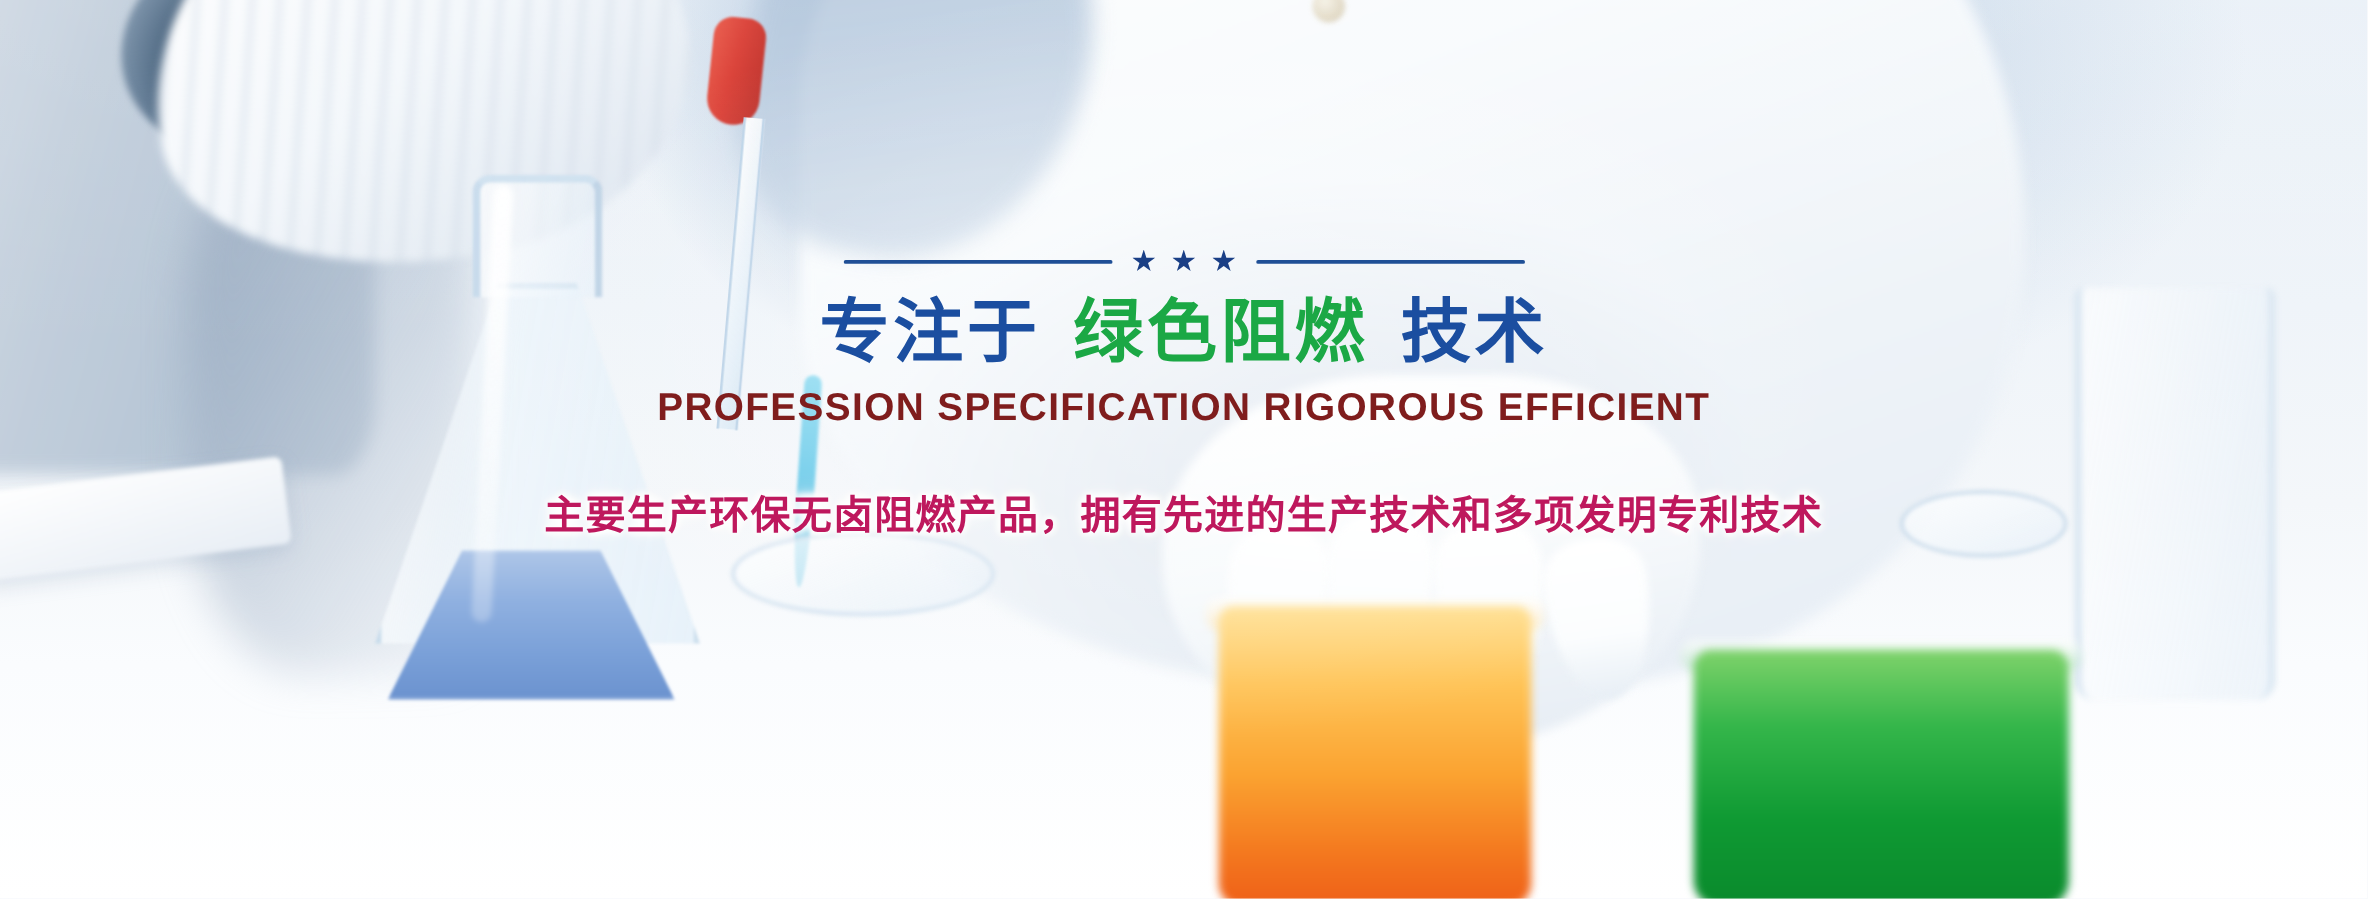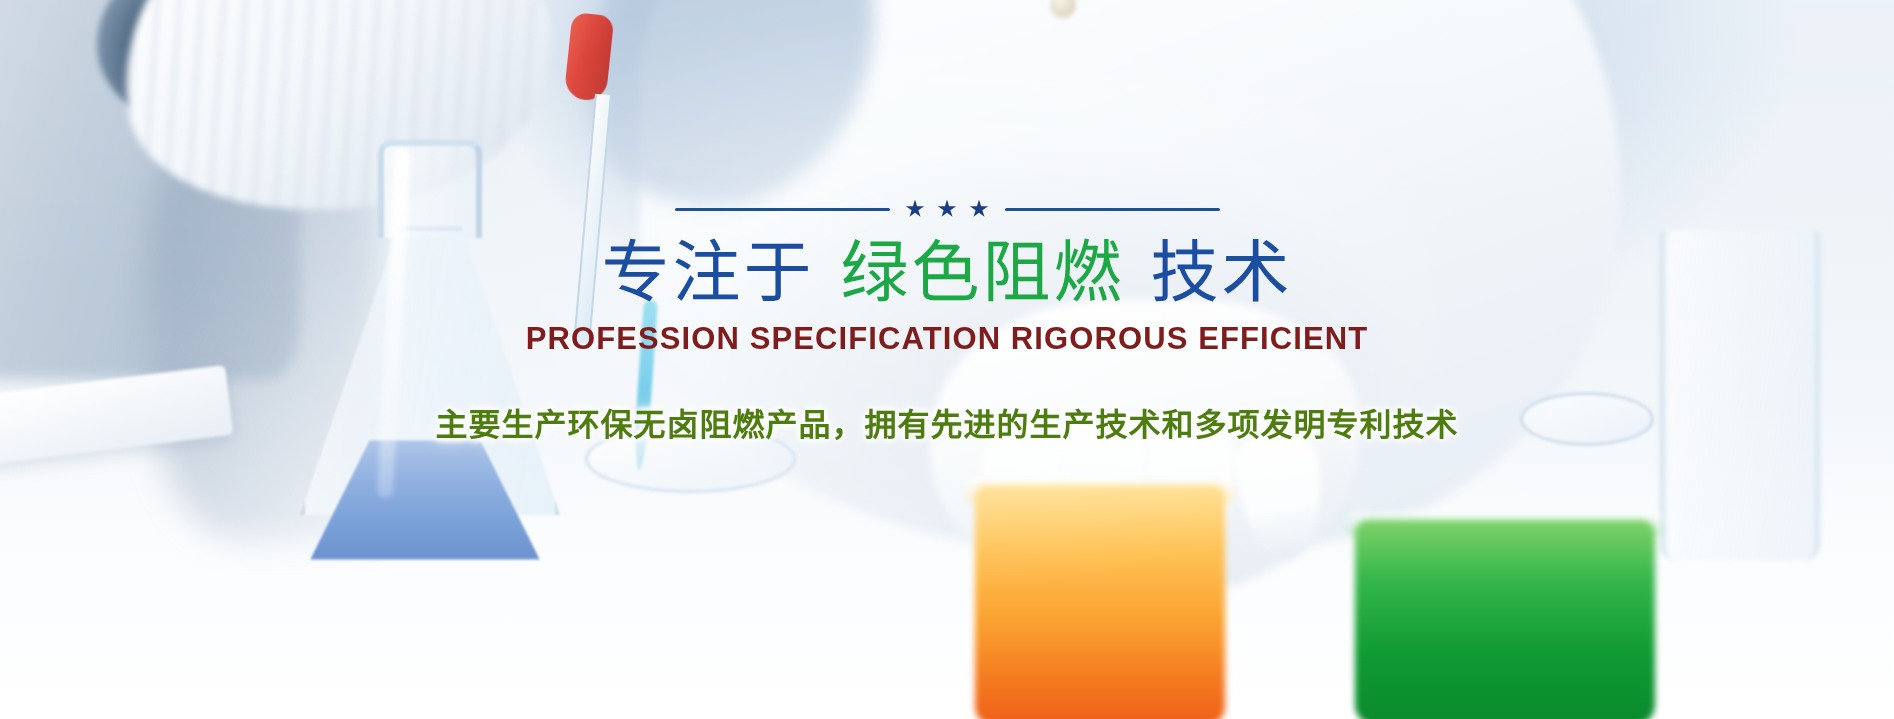--- a/index.html
+++ b/index.html
@@ -298,23 +298,23 @@
   }
   .stars { display: flex; gap: 13px; align-items: center; }
   .star {
     width: 19px; height: 19px;
     background: #1a3f86;
     clip-path: polygon(50% 0%, 61% 35%, 98% 35%, 68% 57%, 79% 91%, 50% 70%, 21% 91%, 32% 57%, 2% 35%, 39% 35%);
   }
 
   .headline {
     margin-top: 14px;
-    font-size: 68px;
+    font-size: 56px;
     line-height: 1.08;
-    font-weight: 400;
+    font-weight: 700;
     letter-spacing: 3px;
     white-space: nowrap;
   }
   .headline .seg-blue  { color: #1b4ea0; }
   .headline .seg-green { color: #1ba845; }
   .headline .sp { display: inline-block; width: 26px; }
 
   .subtitle {
     margin-top: 12px;
     font-size: 31px;
@@ -322,21 +322,21 @@
     letter-spacing: 1.1px;
     color: #7f1d1d;
     white-space: nowrap;
   }
 
   .tagline {
     margin-top: 42px;
     font-size: 32px;
     font-weight: 700;
     letter-spacing: 1px;
-    color: #4d7c0f;
+    color: #be185d;
     white-space: nowrap;
     text-shadow:
        0 0 10px rgba(255,255,255,0.95),
        0 0 18px rgba(255,255,255,0.85),
       -2px 0 6px rgba(255,255,255,0.9),
        2px 0 6px rgba(255,255,255,0.9),
        0 -2px 6px rgba(255,255,255,0.9),
        0 2px 6px rgba(255,255,255,0.9);
   }
 </style>

